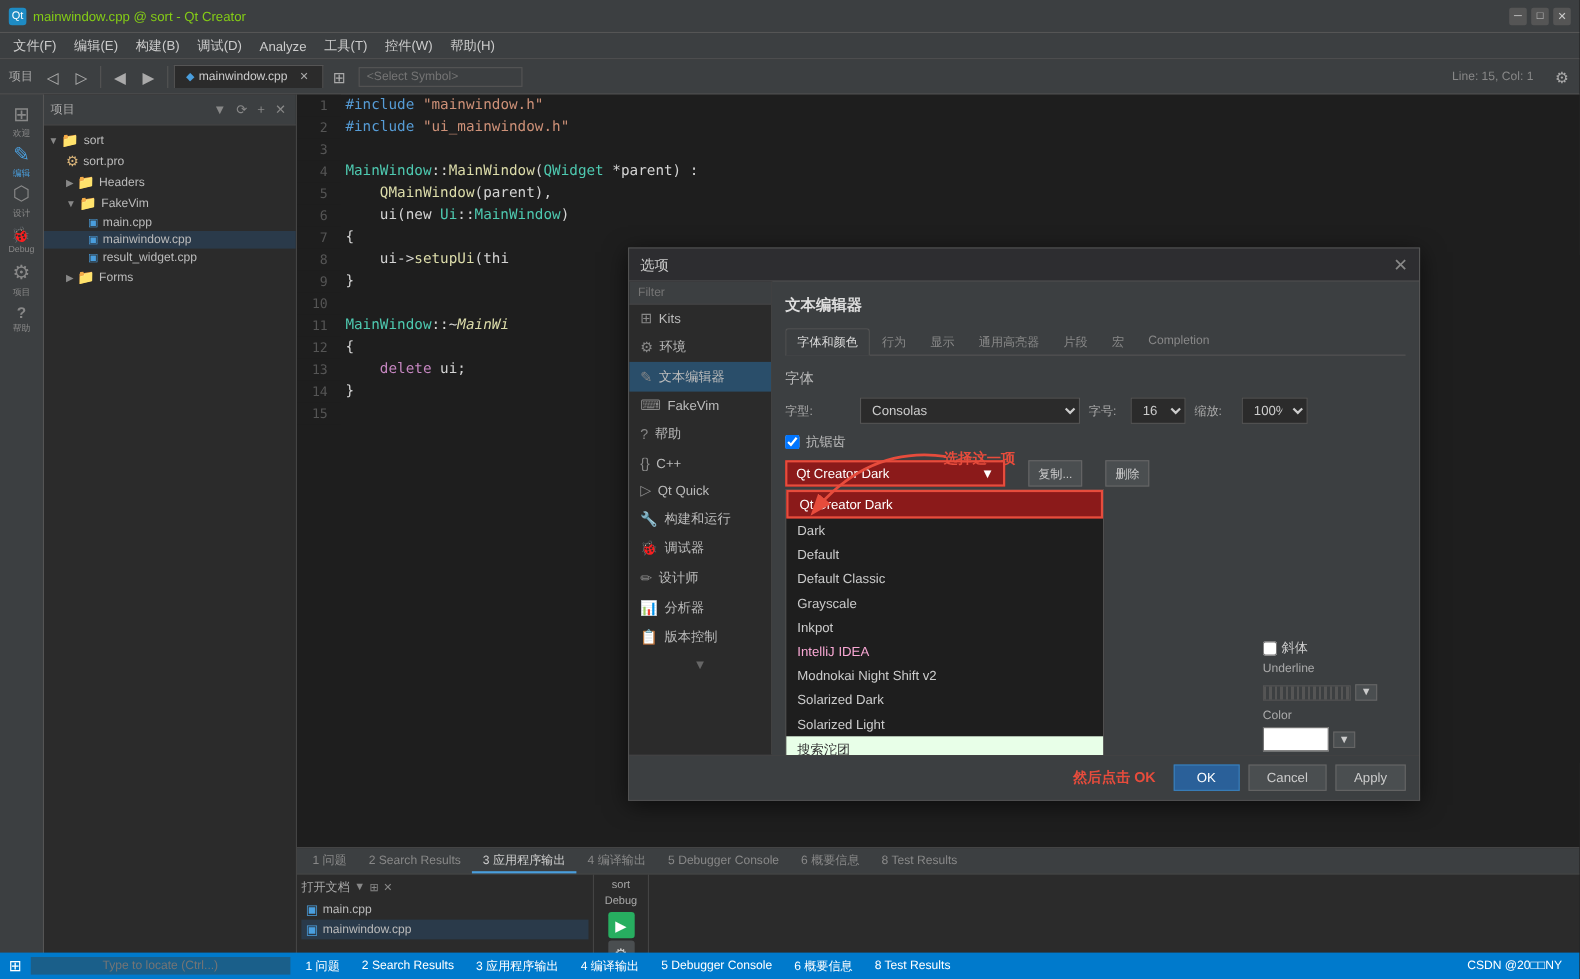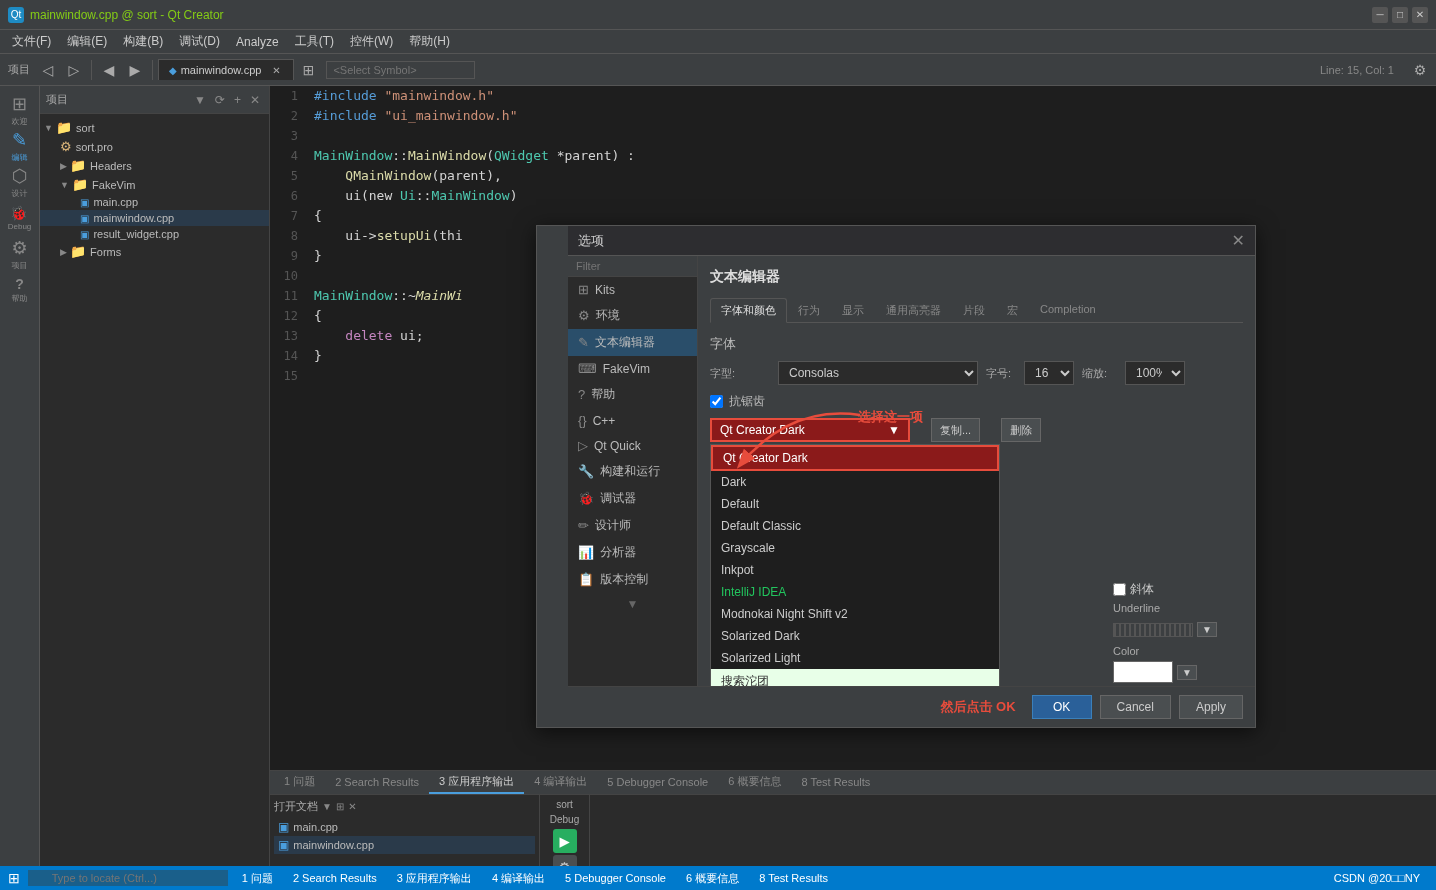--- a/index.html
+++ b/index.html
@@ -692,32 +692,32 @@
           <button style="background:#27ae60;border:none;color:white;width:24px;height:24px;cursor:pointer;border-radius:3px;margin-top:4px;">▶</button>
           <button style="background:#4a4e50;border:none;color:#ccc;width:24px;height:24px;cursor:pointer;border-radius:3px;margin-top:2px;">⚙</button>
         </div>
       </div>
     </div>
   </div>
 </div>
 
 <div id="status-bar" style="position:absolute;bottom:0;left:0;right:0;height:24px;background:#007acc;">
   <span style="font-size:14px;">⊞</span>
-  <input style="background: rgb(26, 95, 138); border: none; color: rgb(204, 204, 204); font-size: 11px; padding: 2px 24px; width: 200px; outline: none;" placeholder="Type to locate (Ctrl...)">
+  <input style="background: rgb(26, 95, 138); border: none; color: rgb(204, 204, 204); font-size: 11px; padding: 2px 24px; width: 236px; outline: none; text-align: center;" placeholder="Type to locate (Ctrl...)">
   <span class="status-item">1 问题</span>
   <span class="status-item">2 Search Results</span>
   <span class="status-item">3 应用程序输出</span>
   <span class="status-item">4 编译输出</span>
   <span class="status-item">5 Debugger Console</span>
   <span class="status-item">6 概要信息</span>
   <span class="status-item">8 Test Results</span>
   <span style="margin-left:auto;font-size:11px;padding-right:8px;">CSDN @20□□NY</span>
 </div>
 
-<div id="modal-dialog" style="position:absolute;top:225px;left:536px;width:720px;background:#3c3f41;border:1px solid #555;box-shadow:0 4px 20px rgba(0,0,0,0.6);z-index:100;padding-left:31px;">
+<div id="modal-dialog" style="position:absolute;top:225px;left:571px;width:720px;background:#3c3f41;border:1px solid #555;box-shadow:0 4px 20px rgba(0,0,0,0.6);z-index:100;">
 
   <div id="modal-titlebar" style="height:30px;background:#2d2d30;display:flex;align-items:center;padding:0 10px;border-bottom:1px solid #555;">
     <span style="flex:1;color:#ccc;font-size:13px;">选项</span>
     <button style="background:none;border:none;color:#888;font-size:16px;cursor:pointer;">✕</button>
   </div>
 
   <div style="display:flex;height:430px;">
 
     <div style="width:130px;background:#2b2b2b;border-right:1px solid #444;overflow:hidden;">
       <input style="width: 100%; background: rgb(60, 63, 65); border-top: none; border-right: none; border-left: none; border-image: initial; border-bottom: 1px solid rgb(68, 68, 68); color: rgb(170, 170, 170); padding: 4px 8px; font-size: 11px; outline: none;" placeholder="Filter">
@@ -820,21 +820,21 @@
               <span>▼</span>
             </div>
 
             <div style="position:absolute;top:26px;left:0;background:#1e1e1e;border:1px solid #555;width:290px;z-index:200;">
               <div style="padding:4px 10px;font-size:12px;background:#8b1a1a;color:white;cursor:pointer;border:2px solid #e74c3c;">Qt Creator Dark</div>
               <div style="padding:4px 10px;font-size:12px;color:#ccc;cursor:pointer;">Dark</div>
               <div style="padding:4px 10px;font-size:12px;color:#ccc;cursor:pointer;">Default</div>
               <div style="padding:4px 10px;font-size:12px;color:#ccc;cursor:pointer;">Default Classic</div>
               <div style="padding:4px 10px;font-size:12px;color:#ccc;cursor:pointer;">Grayscale</div>
               <div style="padding:4px 10px;font-size:12px;color:#ccc;cursor:pointer;">Inkpot</div>
-              <div style="padding:4px 10px;font-size:12px;color:#22c55e;cursor:pointer;">IntelliJ IDEA</div>
+              <div style="padding:4px 10px;font-size:12px;color:#f9a8d4;cursor:pointer;">IntelliJ IDEA</div>
               <div style="padding:4px 10px;font-size:12px;color:#ccc;cursor:pointer;">Modnokai Night Shift v2</div>
               <div style="padding:4px 10px;font-size:12px;color:#ccc;cursor:pointer;">Solarized Dark</div>
               <div style="padding:4px 10px;font-size:12px;color:#ccc;cursor:pointer;">Solarized Light</div>
               <div style="padding:4px 10px;font-size:12px;color:#ccc;cursor:pointer;background:#e8ffe8;"><span style="color:#333;">搜索沱团</span></div>
 
             </div>
           </div>
           <button class="form-btn">复制...</button>
           <button class="form-btn">删除</button>
         </div>

